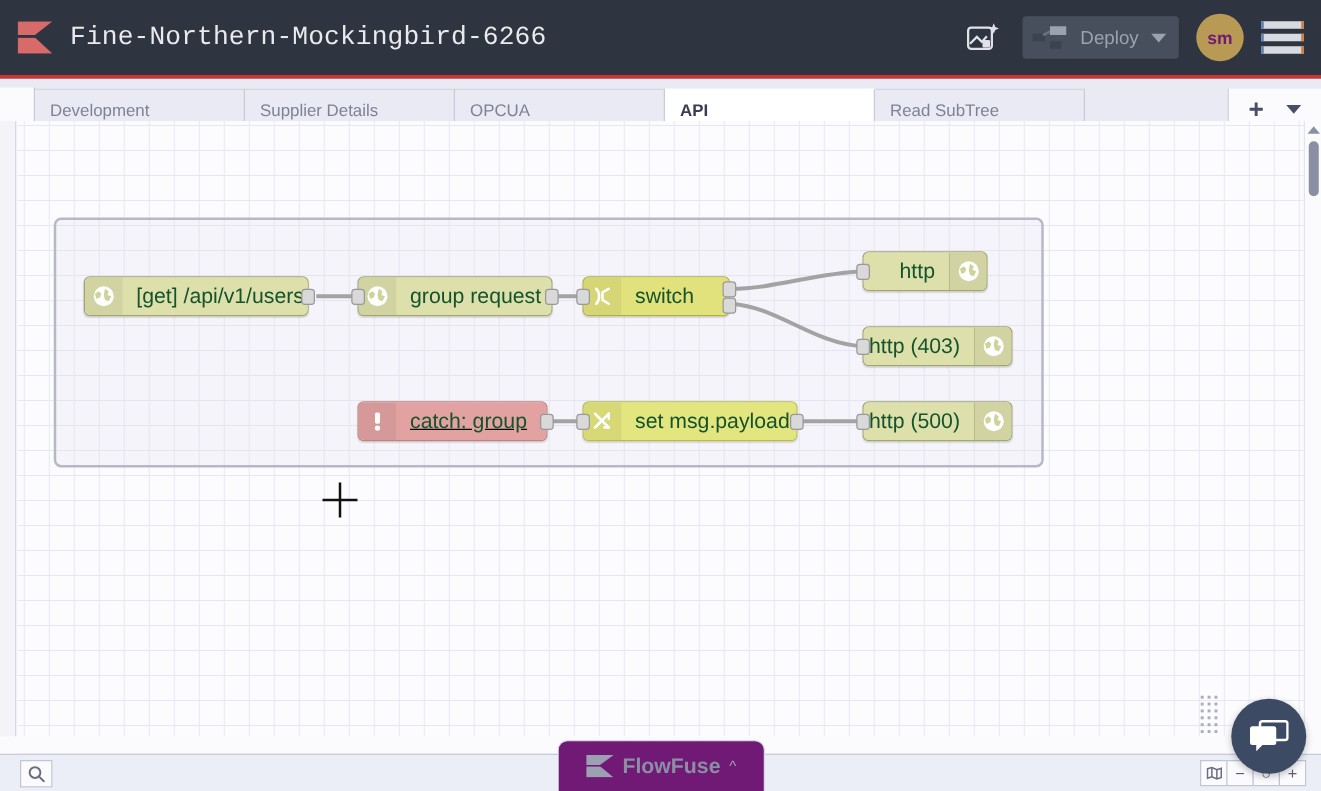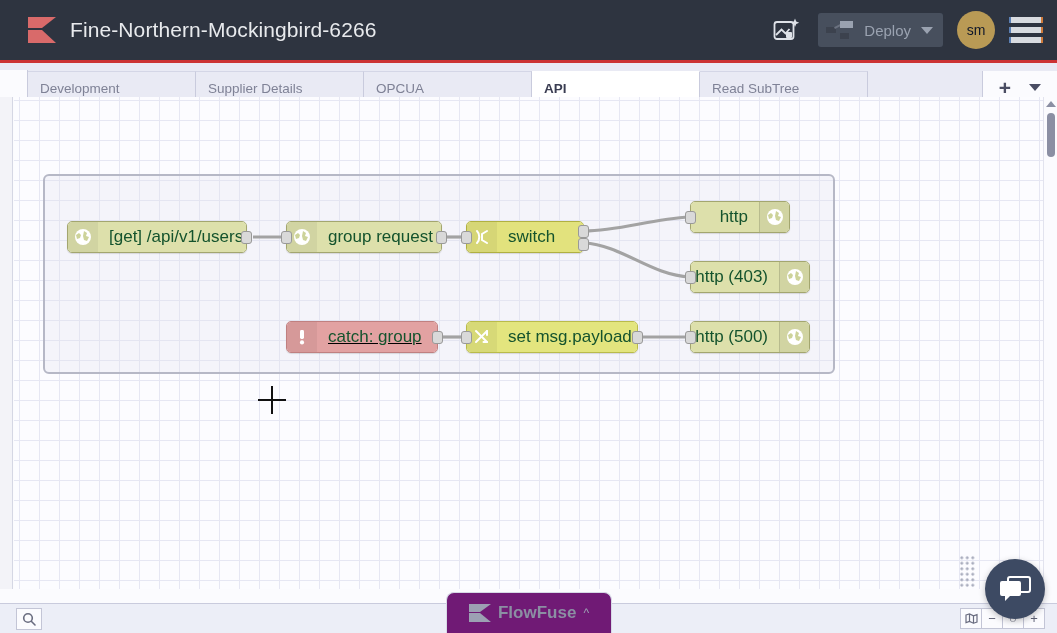--- a/index.html
+++ b/index.html
@@ -11,21 +11,21 @@
   }
   #app { position: relative; width: 1057px; height: 633px; }
 
   
   #header {
     position: absolute; top: 0; left: 0; width: 1057px; height: 63px;
     background: #2e3440;
     display: flex; align-items: center;
     border-bottom: 3px solid #c33;
   }
-  #header-left { display: flex; align-items: center; padding-left: 28px; flex: 1; }
+  #header-left { display: flex; align-items: center; padding-left: 14px; flex: 1; font-family: Liberation Mono, monospace; }
   .ff-logo { width: 28px; height: 26px; position: relative; margin-right: 14px; }
   .ff-logo i { position: absolute; background: #d96a6a; display:block; }
   .ff-logo i.a { left:0; top:0; width:28px; height:11px; clip-path: polygon(0 0,100% 0,50% 100%,0 100%); }
   .ff-logo i.b { left:0; top:13px; width:28px; height:13px; clip-path: polygon(0 0,50% 0,100% 100%,0 100%); }
   #app-title { color: #e8eaed; font-size: 21px; letter-spacing: .1px; }
 
   #header-right { display: flex; align-items: center; gap: 14px; padding-right: 14px; }
 
   .hdr-icon-btn { width: 36px; height: 34px; display:flex; align-items:center; justify-content:center; cursor:pointer; }
   .hdr-icon-btn svg { display:block; }
@@ -39,21 +39,21 @@
   .deploy-caret { width:0;height:0;border-left:6px solid transparent;border-right:6px solid transparent;border-top:7px solid #9aa2b0; }
   .deploy-glyph { width:28px; height:20px; position:relative; }
   .deploy-glyph i { position:absolute; display:block; }
   .deploy-glyph i.n1 { left:0; top:7px; width:10px; height:6px; background:#3c424e; }
   .deploy-glyph i.n2 { left:14px; top:1px; width:13px; height:7px; background:#9aa2b0; }
   .deploy-glyph i.n3 { left:14px; top:13px; width:9px; height:6px; background:#3c424e; }
   .deploy-glyph i.w  { left:8px; top:5px; width:9px; height:2px; background:#6b7280; transform: rotate(-28deg); }
 
   #avatar {
     width: 38px; height: 38px; border-radius: 50%;
-    background: #b99a55; color:#0f172a; font-size:14px; font-weight:normal;
+    background: #b99a55; color:#701a75; font-size:14px; font-weight:bold;
     display:flex; align-items:center; justify-content:center;
     cursor: pointer;
   }
   #menu-btn { width:34px; height:30px; display:flex; flex-direction:column; justify-content:space-between; cursor:pointer; padding:2px 0; }
   #menu-btn span { display:block; height:6px; background:#d8dbe0; border-left:2px solid #5b7fb4; border-right:2px solid #d07a3a; }
 
   
   #tabbar {
     position:absolute; top:63px; left:0; width:1057px; height:42px;
     background:#e9eaf4; border-bottom:1px solid #b9bcd0;

